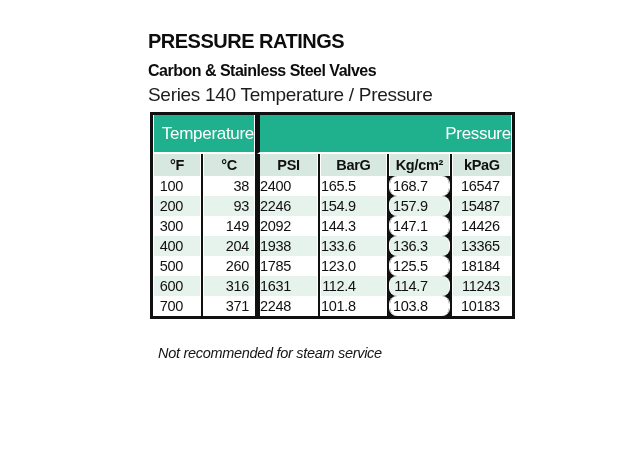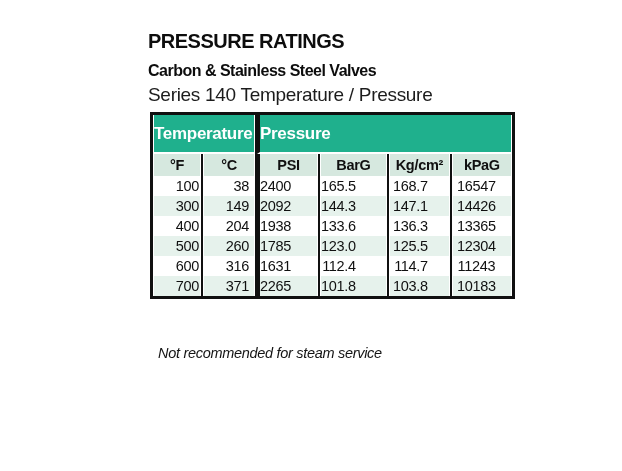--- a/index.html
+++ b/index.html
@@ -39,22 +39,22 @@
     padding: 0;
     background-clip: padding-box;
     border-left: 1px solid #ffffff;
     border-right: 1px solid #ffffff;
     vertical-align: middle;
     letter-spacing: -0.3px;
   }
   th.group-th {
     background: var(--teal, #1fb08d);
     color: #ffffff;
-    font-size: 17px; font-weight: bold;
-    height: 37px; text-align: left;
+    font-size: 17px; font-weight: normal;
+    height: 37px; text-align: right;
     border-bottom: 2px solid #ffffff;
   }
   th.sub-th {
     background: var(--mint, #d6e8df);
     color: #101010;
     font-size: 14.5px; font-weight: bold;
     height: 22px; text-align: center;
   }
   tbody td {
     background: #ffffff;
@@ -62,26 +62,26 @@
     height: 20px;
     text-align: right;
     color: #101010;
   }
   tbody tr:nth-child(even) td { background: var(--stripe, #e6f2ec); }
   
   table.ratings .group-pressure,
   table.ratings th.sub-th:nth-child(3),
   table.ratings tbody td:nth-child(3) { border-left: 3px solid var(--border-color, #101010); }
   
-  tbody td:nth-child(1) { padding-right: 1px; }
+  tbody td:nth-child(1) { padding-right: 17px; }
   tbody td:nth-child(2) { padding-right: 5px; }
   tbody td:nth-child(3) { padding-right: 26px; text-align: center; }
   tbody td:nth-child(4) { padding-right: 30px; }
-  tbody td:nth-child(5) { padding-right: 21px; }
-  tbody td:nth-child(6) { padding-right: 11px; text-align: center; }
+  tbody td:nth-child(5) { padding-right: 21px; border-radius: 8px; }
+  tbody td:nth-child(6) { padding-right: 11px; }
   .footnote {
     position: absolute; left: 158px; top: 345px;
     font-size: 14.5px; font-style: italic; letter-spacing: -0.3px;
     color: #141414; white-space: nowrap;
   }
 </style>
 </head>
 <body>
 
 <div class="page-title">PRESSURE RATINGS</div>
@@ -114,20 +114,28 @@
   <tbody>
     <tr>
       <td>100</td>
       <td>38</td>
       <td>2400</td>
       <td>165.5</td>
       <td>168.7</td>
       <td>16547</td>
     </tr>
     <tr>
+      <td>200</td>
+      <td>93</td>
+      <td>2246</td>
+      <td>154.9</td>
+      <td>157.9</td>
+      <td>15487</td>
+    </tr>
+    <tr>
       <td>300</td>
       <td>149</td>
       <td>2092</td>
       <td>144.3</td>
       <td>147.1</td>
       <td>14426</td>
     </tr>
     <tr>
       <td>400</td>
       <td>204</td>
@@ -135,34 +143,34 @@
       <td>133.6</td>
       <td>136.3</td>
       <td>13365</td>
     </tr>
     <tr>
       <td>500</td>
       <td>260</td>
       <td>1785</td>
       <td>123.0</td>
       <td>125.5</td>
-      <td>12304</td>
+      <td>18184</td>
     </tr>
     <tr>
       <td>600</td>
       <td>316</td>
       <td>1631</td>
       <td>112.4</td>
       <td>114.7</td>
       <td>11243</td>
     </tr>
     <tr>
       <td>700</td>
       <td>371</td>
-      <td>2265</td>
+      <td>2248</td>
       <td>101.8</td>
       <td>103.8</td>
       <td>10183</td>
     </tr>
   </tbody>
 </table>
 
 <div class="footnote">Not recommended for steam service</div>
 
 </body></html>

